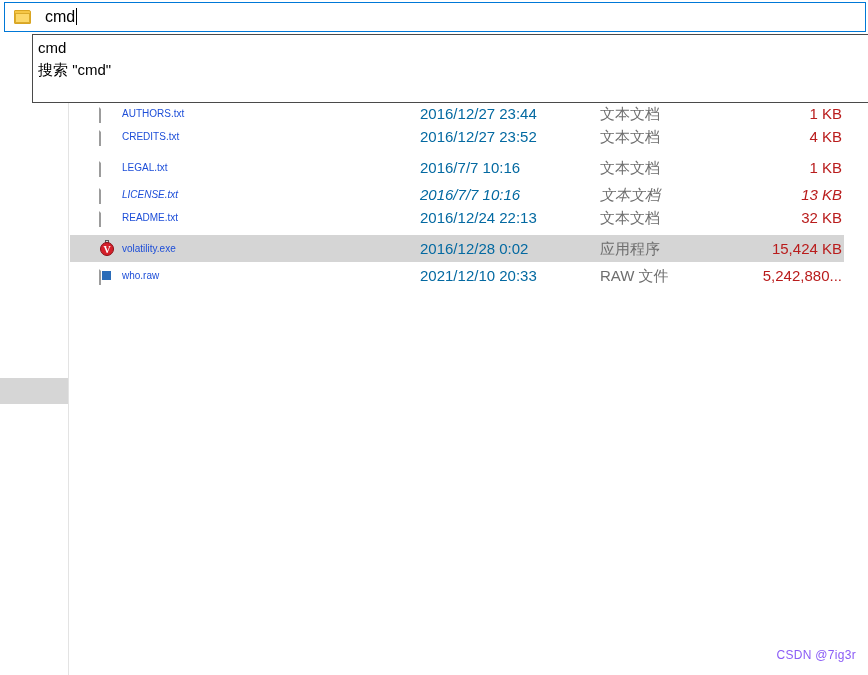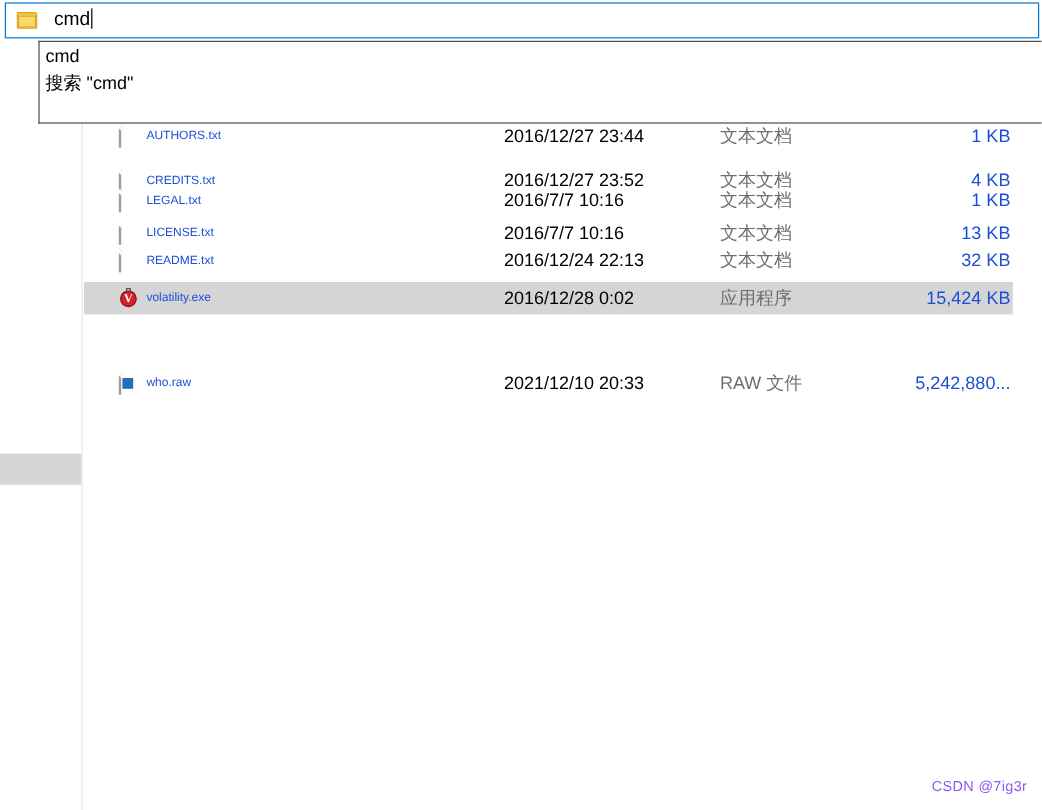--- a/index.html
+++ b/index.html
@@ -80,42 +80,42 @@
     color: #1d4ed8;
     white-space: nowrap;
   }
   .file-date {
     position: absolute;
     left: 350px;
     top: 0;
     height: 27px;
     line-height: 27px;
     font-size: 15px;
-    color: #000000;
+    color: #0369a1;
     white-space: nowrap;
   }
   .file-type {
     position: absolute;
     left: 530px;
     top: 0;
     height: 27px;
     line-height: 27px;
     font-size: 15px;
     color: #6e6e6e;
     white-space: nowrap;
   }
   .file-size {
     position: absolute;
     left: 600px;
     width: 172px;
     top: 0;
     height: 27px;
     line-height: 27px;
     font-size: 15px;
-    color: #1d4ed8;
+    color: #b91c1c;
     text-align: right;
     white-space: nowrap;
   }
 
   
   .ico-txt {
     position: relative;
     width: 15px;
     height: 17px;
     background: #ffffff;
@@ -324,56 +324,56 @@
   </div>
 
 <div id="file-list">
     <div class="file-row" style="top: 0px;">
       <span class="file-icon"><span class="ico-txt"></span></span>
       <span class="file-name">AUTHORS.txt</span>
       <span class="file-date">2016/12/27 23:44</span>
       <span class="file-type">文本文档</span>
       <span class="file-size">1 KB</span>
     </div>
-    <div class="file-row" style="top: 37px; padding-left: 24px;">
+    <div class="file-row" style="top: 23px; padding-left: 24px;">
       <span class="file-icon"><span class="ico-txt"></span></span>
       <span class="file-name">CREDITS.txt</span>
       <span class="file-date">2016/12/27 23:52</span>
       <span class="file-type">文本文档</span>
       <span class="file-size">4 KB</span>
     </div>
     <div class="file-row" style="top: 54px;">
       <span class="file-icon"><span class="ico-txt"></span></span>
       <span class="file-name">LEGAL.txt</span>
       <span class="file-date">2016/7/7 10:16</span>
       <span class="file-type">文本文档</span>
       <span class="file-size">1 KB</span>
     </div>
-    <div class="file-row" style="top: 81px;">
+    <div class="file-row" style="top: 81px; font-style: italic;">
       <span class="file-icon"><span class="ico-txt"></span></span>
       <span class="file-name">LICENSE.txt</span>
       <span class="file-date">2016/7/7 10:16</span>
       <span class="file-type">文本文档</span>
       <span class="file-size">13 KB</span>
     </div>
     <div class="file-row" style="top: 104px;">
       <span class="file-icon"><span class="ico-txt"></span></span>
       <span class="file-name">README.txt</span>
       <span class="file-date">2016/12/24 22:13</span>
       <span class="file-type">文本文档</span>
       <span class="file-size">32 KB</span>
     </div>
     <div class="file-row selected" style="top: 135px;">
       <span class="file-icon"><span class="ico-exe"><span class="tick"></span><span class="disc">V</span></span></span>
       <span class="file-name">volatility.exe</span>
       <span class="file-date">2016/12/28 0:02</span>
       <span class="file-type">应用程序</span>
       <span class="file-size">15,424 KB</span>
     </div>
-    <div class="file-row" style="top: 162px; margin-top: 44px;">
+    <div class="file-row" style="top: 162px;">
       <span class="file-icon"><span class="ico-raw"></span></span>
       <span class="file-name">who.raw</span>
       <span class="file-date">2021/12/10 20:33</span>
       <span class="file-type">RAW 文件</span>
       <span class="file-size">5,242,880...</span>
     </div>
   </div>
 
 <div id="resize-grip">
   <i style="left:0;top:0"></i>

